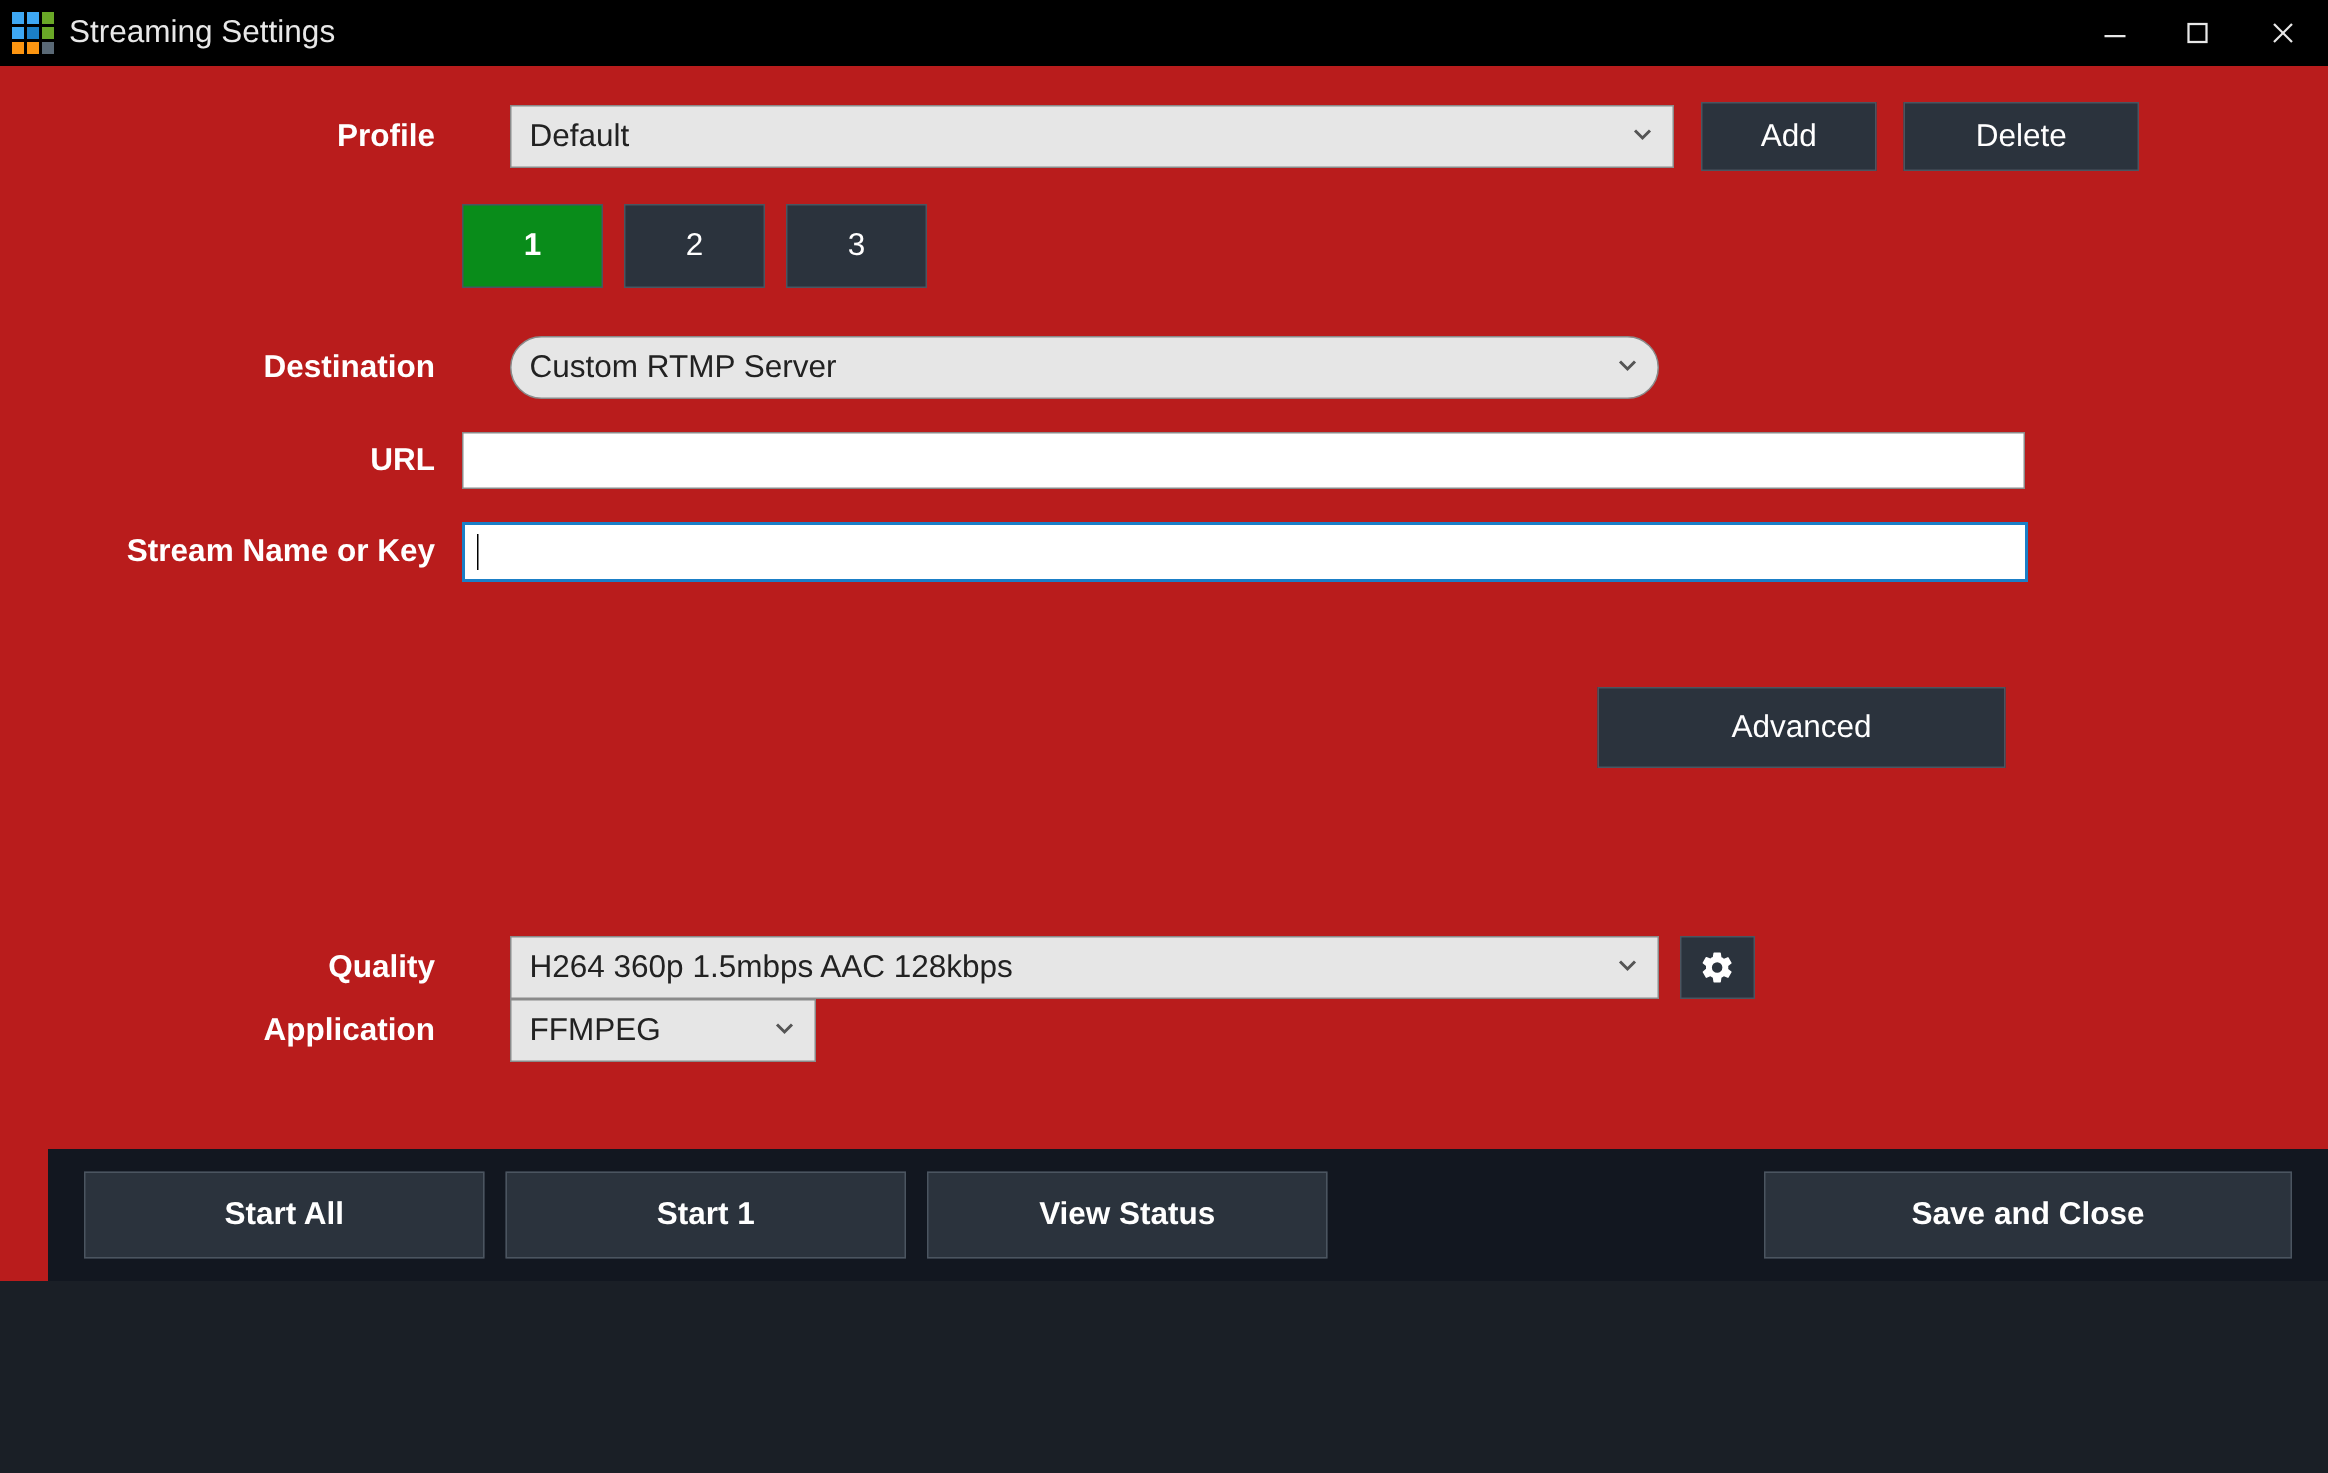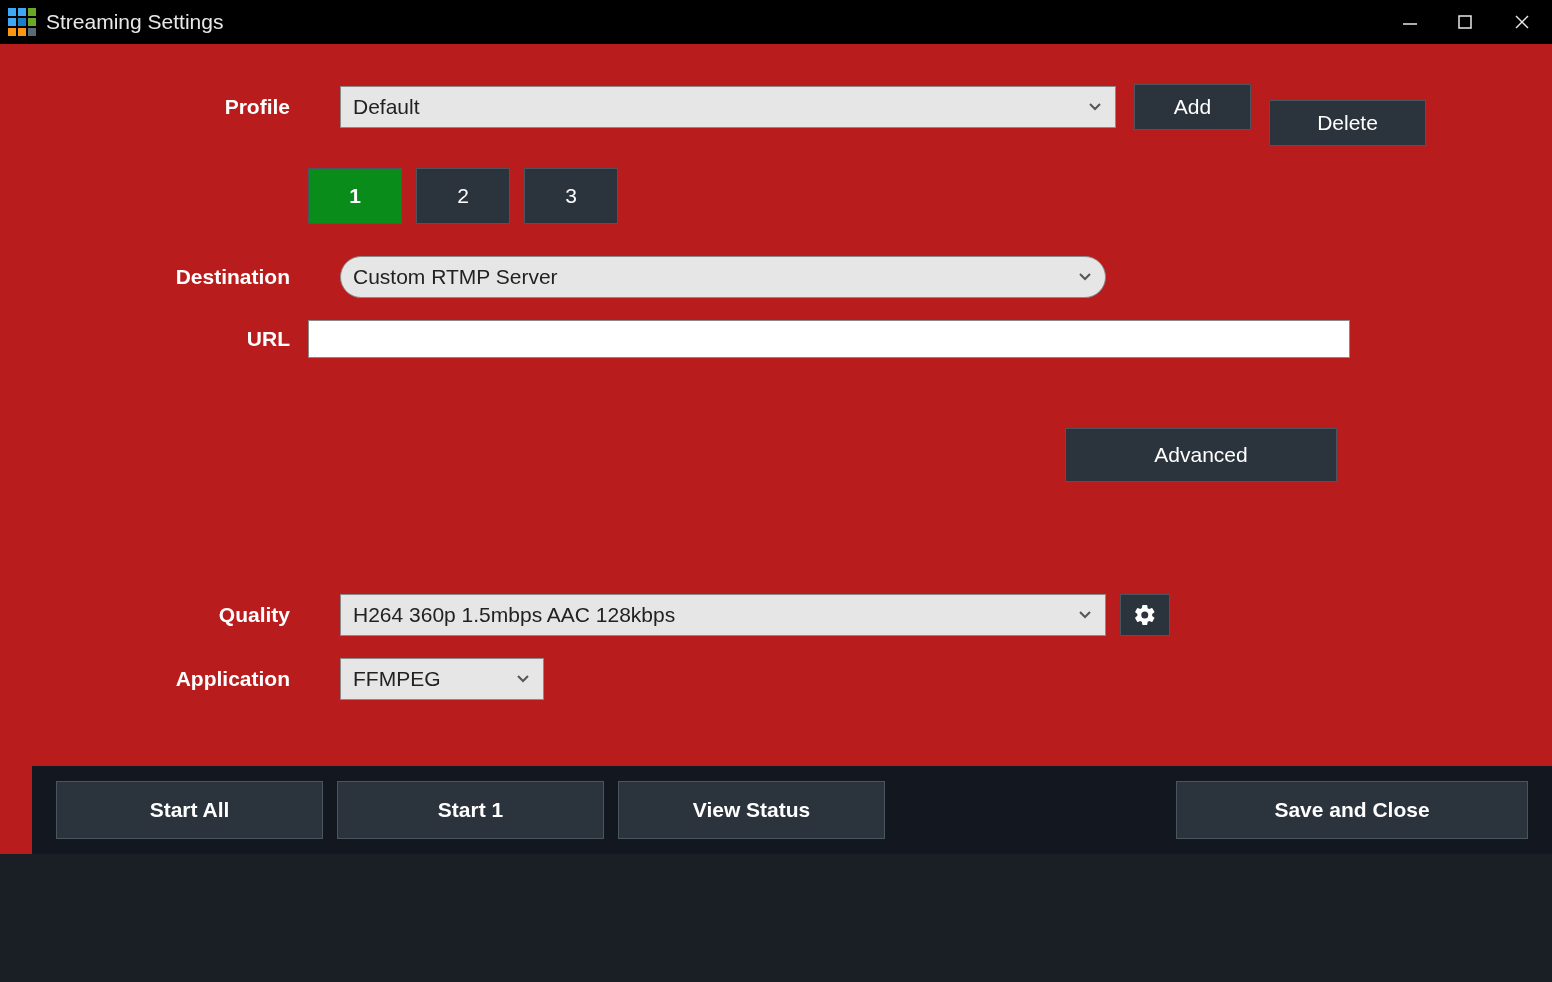--- a/index.html
+++ b/index.html
@@ -184,21 +184,21 @@
       <span>Default</span>
       <span class="chev">
         <svg class="chev-svg" viewBox="0 0 16 16">
             <path d="M3 6l5 5 5-5" fill="none" stroke="#555" stroke-width="2"></path>
           </svg>
       </span>
     </div>
     <div class="btn" style="width:115px;height:44px;margin-left:18px;">
       <span>Add</span>
     </div>
-    <div class="btn" style="width:155px;height:44px;margin-left:18px;margin-top:32px;">
+    <div class="btn" style="width:155px;height:44px;margin-left:18px;">
       <span>Delete</span>
     </div>
   </div>
 
   <div class="row" style="padding-top:22px;">
     <div class="label"></div>
     <div class="btn green" style="width:92px;height:54px;">
       <span>1</span>
     </div>
     <div class="btn" style="width:92px;height:54px;margin-left:14px;">
@@ -221,20 +221,27 @@
     </div>
   </div>
 
   <div class="row" style="padding-top:22px;">
     <div class="label">URL</div>
     <div class="text-input" style="width:1024px;">
       <span></span>
     </div>
   </div>
 
+  <div class="row" style="padding-top:22px;">
+    <div class="label">Stream Name or Key</div>
+    <div class="text-input focused" style="width:1024px;">
+      <div class="cursor"></div>
+      <span></span>
+    </div>
+  </div>
 
   <div class="row" style="padding-top:70px;">
     <div style="width:1065px;"></div>
     <div class="btn" style="width:270px;height:52px;">
       <span>Advanced</span>
     </div>
   </div>
 
   <div class="row" style="padding-top:112px;">
     <div class="label">Quality</div>
@@ -246,21 +253,21 @@
           </svg>
       </span>
     </div>
     <div class="gear-btn">
       <svg width="24" height="24" viewBox="0 0 24 24">
         <path fill="#ffffff" d="M19.14,12.94a7.07,7.07,0,0,0,.05-.94,7.07,7.07,0,0,0-.05-.94l2.11-1.65a.5.5,0,0,0,.12-.64l-2-3.46a.5.5,0,0,0-.61-.22l-2.49,1a7,7,0,0,0-1.63-.94l-.38-2.65A.5.5,0,0,0,13.76,2H9.76a.5.5,0,0,0-.5.42L8.88,5.07a7,7,0,0,0-1.63.94l-2.49-1a.5.5,0,0,0-.61.22l-2,3.46a.5.5,0,0,0,.12.64l2.11,1.65a7.07,7.07,0,0,0-.05.94,7.07,7.07,0,0,0,.05.94L2.27,14.59a.5.5,0,0,0-.12.64l2,3.46a.5.5,0,0,0,.61.22l2.49-1a7,7,0,0,0,1.63.94l.38,2.65a.5.5,0,0,0,.5.42h4a.5.5,0,0,0,.5-.42l.38-2.65a7,7,0,0,0,1.63-.94l2.49,1a.5.5,0,0,0,.61-.22l2-3.46a.5.5,0,0,0-.12-.64ZM11.76,15.5A3.5,3.5,0,1,1,15.26,12,3.5,3.5,0,0,1,11.76,15.5Z"></path>
       </svg>
     </div>
   </div>
 
-  <div class="row" style="padding-top:22px;">
+  <div class="row" style="">
     <div class="label">Application</div>
     <div class="select" style="width:178px;">
       <span>FFMPEG</span>
       <span class="chev">
         <svg class="chev-svg" viewBox="0 0 16 16">
             <path d="M3 6l5 5 5-5" fill="none" stroke="#555" stroke-width="2"></path>
           </svg>
       </span>
     </div>
   </div>

